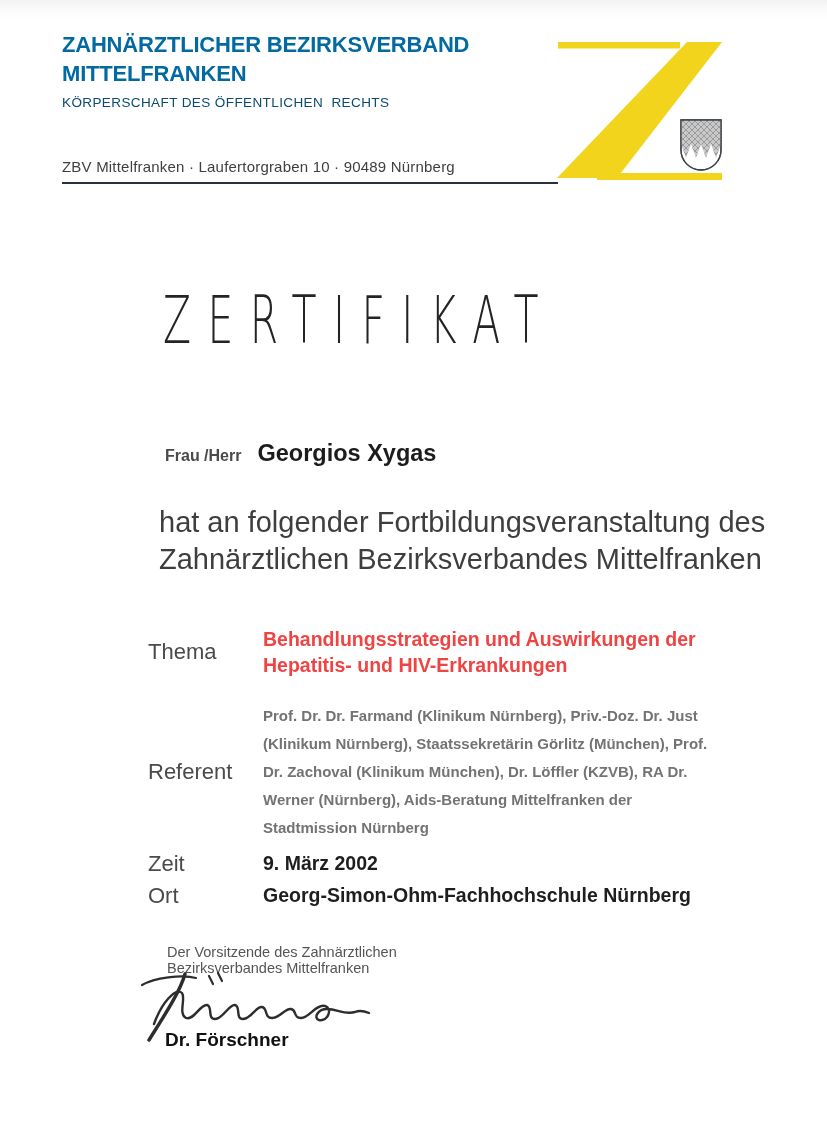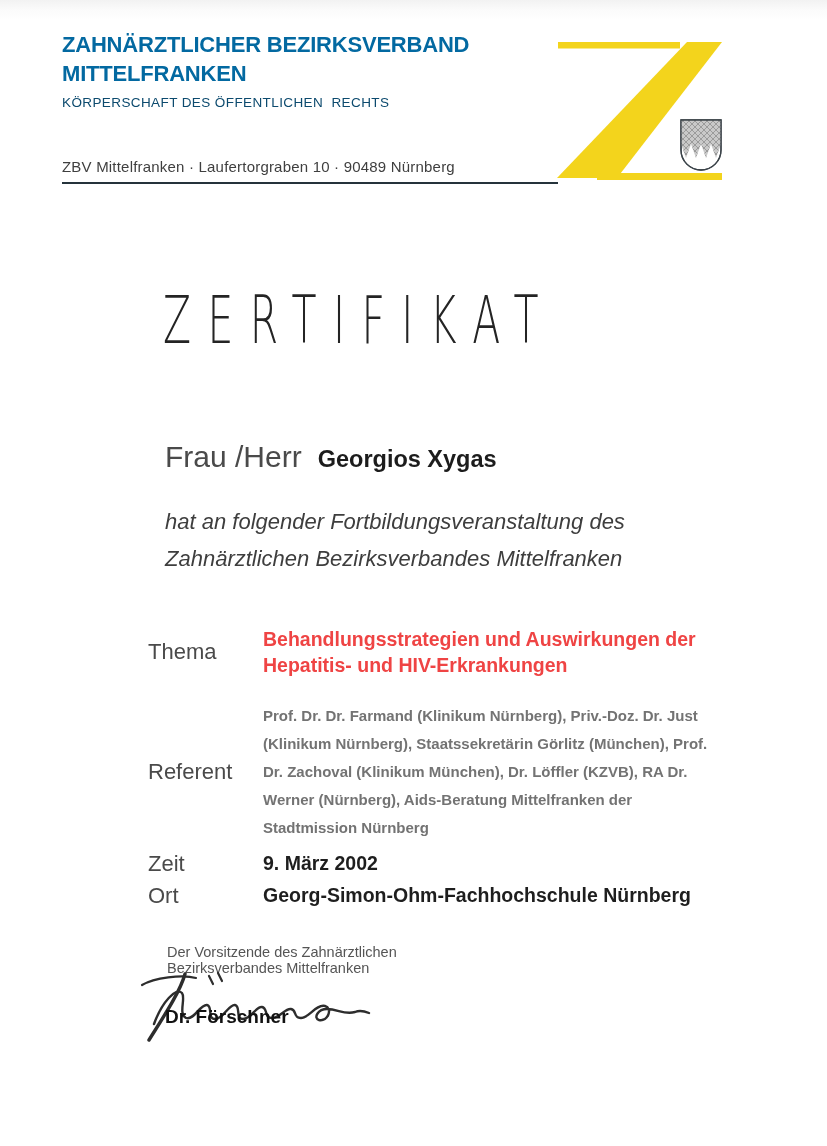--- a/index.html
+++ b/index.html
@@ -26,39 +26,39 @@
   .cert-title{
     left:163px;top:283px;
     font-family:"DejaVu Sans","Liberation Sans",sans-serif;
     font-weight:200;font-size:65px;color:#242424;
     letter-spacing:26px;white-space:nowrap;
     transform:scaleX(0.63);transform-origin:left top;
   }
 
   
   .recipient-row{left:165px;top:440px;display:flex;align-items:baseline;}
-  .salutation{font-size:30px;color:#4a4a4a;}
+  .salutation{font-size:16px;color:#4a4a4a;font-weight:bold;}
   .recipient-name{font-size:23.5px;font-weight:bold;color:#1c1c1c;margin-left:16px;}
-  .statement{left:165px;top:504px;font-size:22px;line-height:36.5px;color:#3e3e3e;font-style:italic;}
+  .statement{left:159px;top:504px;font-size:29px;line-height:36.5px;color:#3e3e3e;}
 
   
   .details{left:148px;top:626px;width:580px;}
   .detail-row{display:flex;align-items:center;}
   .detail-label{width:115px;flex:none;font-size:22px;color:#4a4a4a;}
   .thema-row{margin-bottom:24px;}
   .thema-value{font-size:19.5px;font-weight:bold;color:#ef4444;line-height:26px;max-width:455px;}
   .referent-row{margin-bottom:6px;}
   .referent-value{font-size:15px;font-weight:bold;color:#737373;line-height:28px;max-width:560px;}
   .zeit-row{margin-bottom:5px;margin-top:8px;}
   .zeit-value,.ort-value{font-size:19.5px;font-weight:bold;color:#1e1e1e;line-height:27px;}
 
   
   .sig-caption{left:167px;top:944px;font-size:14.5px;line-height:16px;color:#555555;}
   .sig-svg{left:92px;top:960px;}
-  .signer-name{left:165px;top:1006px;font-size:19px;font-weight:bold;color:#111111;}
+  .signer-name{left:165px;top:1029px;font-size:19px;font-weight:bold;color:#111111;}
 </style>
 </head>
 <body>
 
 <div class="abs org-block">
   <div class="org-name">ZAHNÄRZTLICHER BEZIRKSVERBAND</div>
   <div class="org-name">MITTELFRANKEN</div>
   <div class="org-subtitle">KÖRPERSCHAFT DES ÖFFENTLICHEN  RECHTS</div>
 </div>
 

